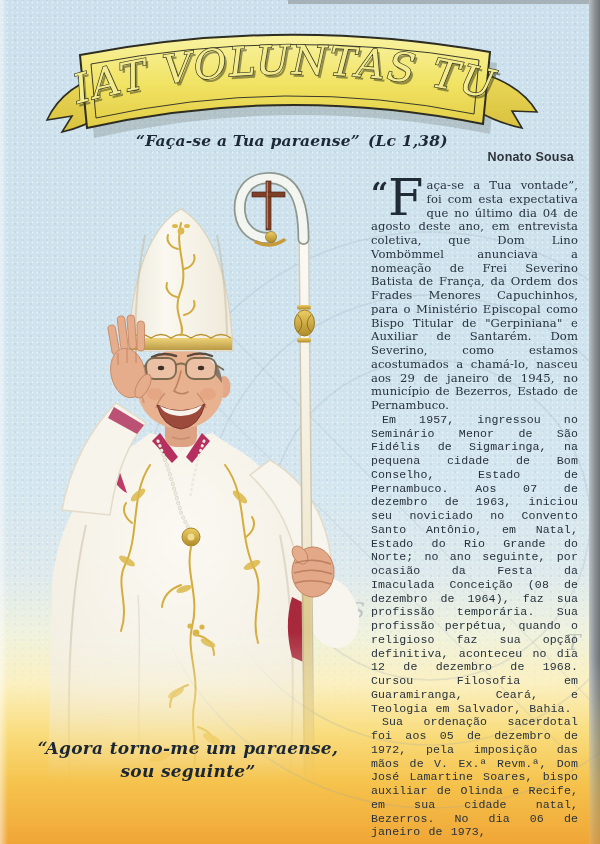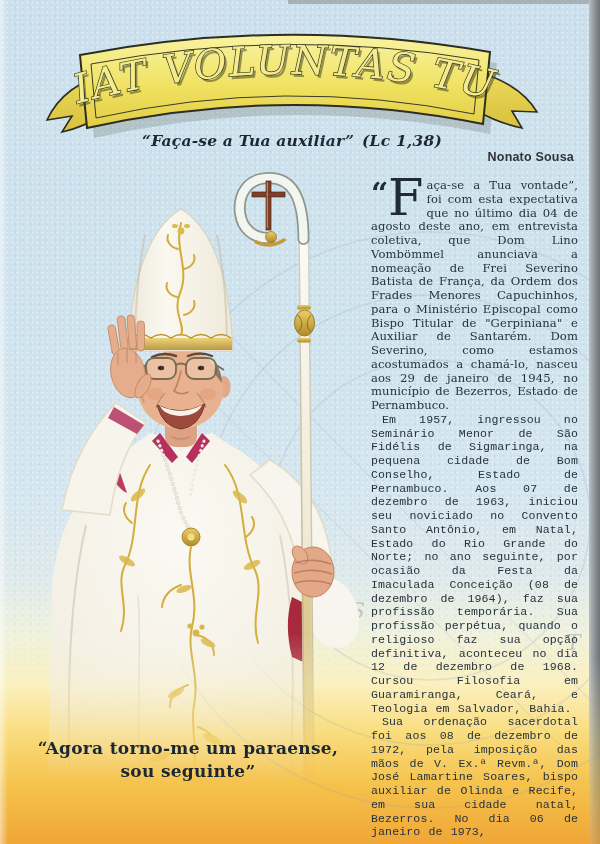--- a/index.html
+++ b/index.html
@@ -55,21 +55,21 @@
   .bigquote{
     float:left;width:16px;height:41px;font-size:30px;line-height:30px;
     color:#202b37;font-weight:bold;
   }
   .dropcap{
     float:left;height:41px;font-size:51px;line-height:38px;
     padding:0 3px 0 1px;color:#202b37;
   }
   .caption{
     position:absolute;left:20px;top:737px;width:336px;text-align:center;
-    font-weight:bold;font-size:17px;line-height:1.38;
+    font-weight:bold;font-style:italic;font-size:17px;line-height:1.38;
     color:#1c2734;letter-spacing:.3px;
   }
   .edge-right{
     position:absolute;top:0;right:0;width:11px;height:844px;
     background:linear-gradient(90deg,#babfc2,#8a8f93 55%,#6e7377);
     -webkit-mask-image:linear-gradient(#000 78%, rgba(0,0,0,.25) 100%);
             mask-image:linear-gradient(#000 78%, rgba(0,0,0,.25) 100%);
   }
   .edge-top{
     position:absolute;top:0;left:288px;width:301px;height:4px;
@@ -129,21 +129,21 @@
       <text class="banner-text" transform="translate(2.5,3)" fill="rgba(70,70,35,.55)">
         <textPath href="#bannerArc" startOffset="50%" text-anchor="middle">FIAT VOLUNTAS TUA</textPath>
       </text>
       <text class="banner-text" fill="#f3eb8e" stroke="#333520" stroke-width="1.35" style="paint-order:stroke fill;">
         <textPath href="#bannerArc" startOffset="50%" text-anchor="middle">FIAT VOLUNTAS TUA</textPath>
       </text>
     </svg>
   </div>
 
   <div class="subtitle">
-    <span>“Faça-se a Tua auxiliar”</span><span class="ref">(Lc 1,38)</span>
+    <span>“Faça-se a Tua paraense”</span><span class="ref">(Lc 1,38)</span>
   </div>
   <div class="byline">Nonato Sousa</div>
 
   <div class="photo">
     <svg viewBox="0 0 375 615">
       <defs>
         <linearGradient id="staffGrad" x1="0" y1="0" x2="0" y2="1">
           <stop offset="0" stop-color="#fbfaf6"></stop>
           <stop offset=".55" stop-color="#f1ead4"></stop>
           <stop offset="1" stop-color="#e3d5a4"></stop>
@@ -315,21 +315,21 @@
         <rect x="266" y="16" width="5" height="49" fill="#7d3f27" stroke="#53291a" stroke-width=".7"></rect>
         <rect x="252" y="27" width="33" height="5" fill="#7d3f27" stroke="#53291a" stroke-width=".7"></rect>
         <line x1="267.3" y1="17" x2="267.3" y2="63" stroke="#c98a5e" stroke-width="1.1"></line>
       </g>
     </svg>
   </div>
 
   <div class="article">
     <p class="para lead"><span class="bigquote">“</span><span class="dropcap">F</span><span>aça-se a Tua vontade”, foi com esta expectativa que no último dia 04 de agosto deste ano, em entrevista coletiva, que Dom Lino Vombömmel anunciava a nomeação de Frei Severino Batista de França, da Ordem dos Frades Menores Capuchinhos, para o Ministério Episcopal como Bispo Titular de "Gerpiniana" e Auxiliar de Santarém. Dom Severino, como estamos acostumados a chamá-lo, nasceu aos 29 de janeiro de 1945, no município de Bezerros, Estado de Pernambuco.</span></p>
     <p class="para indent">Em 1957, ingressou no Seminário Menor de São Fidélis de Sigmaringa, na pequena cidade de Bom Conselho, Estado de Pernambuco. Aos 07 de dezembro de 1963, iniciou seu noviciado no Convento Santo Antônio, em Natal, Estado do Rio Grande do Norte; no ano seguinte, por ocasião da Festa da Imaculada Conceição (08 de dezembro de 1964), faz sua profissão temporária. Sua profissão perpétua, quando o religioso faz sua opção definitiva, aconteceu no dia 12 de dezembro de 1968. Cursou Filosofia em Guaramiranga, Ceará, e Teologia em Salvador, Bahia.</p>
-    <p class="para indent">Sua ordenação sacerdotal foi aos 08 de dezembro de 1972, pela imposição das mãos de V. Ex.ª Revm.ª, Dom José Lamartine Soares, bispo auxiliar de Olinda e Recife, em sua cidade natal, Bezerros. No dia 06 de janeiro de 1973,</p>
+    <p class="para indent">Sua ordenação sacerdotal foi aos 05 de dezembro de 1972, pela imposição das mãos de V. Ex.ª Revm.ª, Dom José Lamartine Soares, bispo auxiliar de Olinda e Recife, em sua cidade natal, Bezerros. No dia 06 de janeiro de 1973,</p>
   </div>
 
   <div class="caption">
     <div>“Agora torno-me um paraense,</div>
     <div>sou seguinte”</div>
   </div>
 
   <div class="edge-left"></div>
   <div class="edge-right"></div>
   <div class="edge-top"></div>

